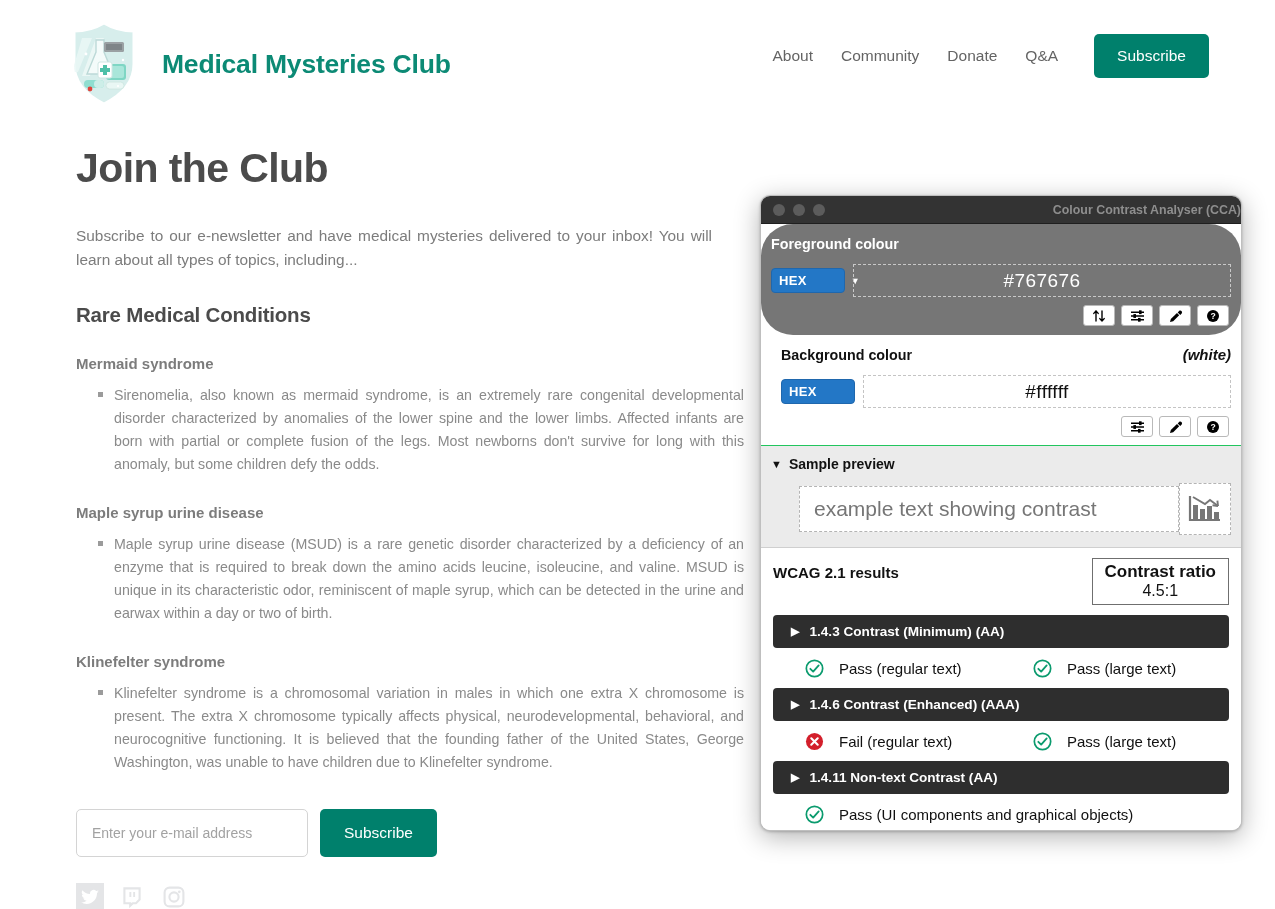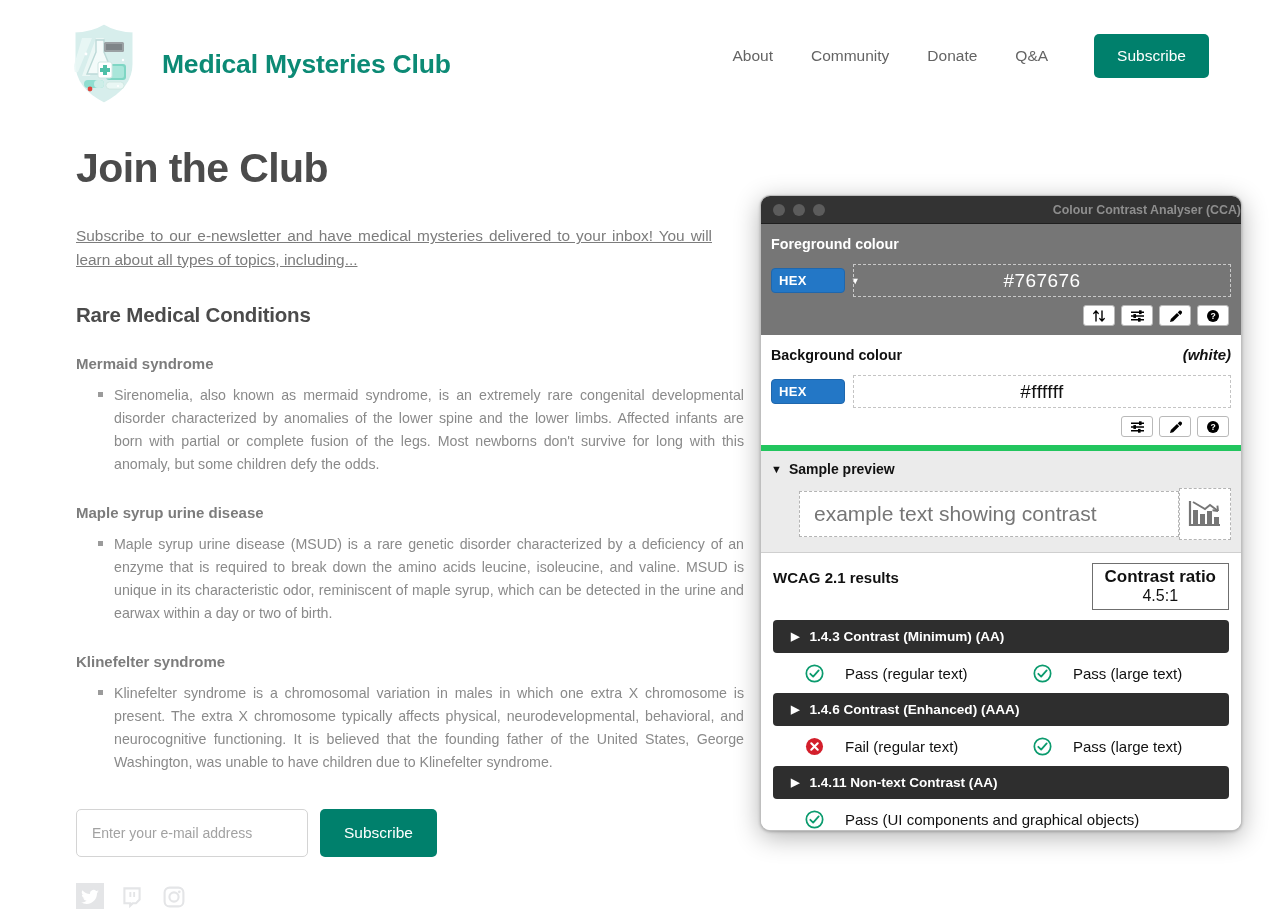--- a/index.html
+++ b/index.html
@@ -14,42 +14,42 @@
   
   .site-header {
     position: absolute; left: 6px; top: 0; width: 1275px; height: 123px;
   }
   .brand { position: absolute; left: 62px; top: 20px; display: flex; align-items: center; gap: 22px; }
   .logo-shield { width: 72px; height: 88px; flex: 0 0 auto; }
   .brand-title {
     font-size: 26.5px; font-weight: bold; color: #0c8a75;
     letter-spacing: -0.2px;
   }
-  .nav { position: absolute; right: 72px; top: 34px; display: flex; align-items: center; gap: 10px; }
+  .nav { position: absolute; right: 72px; top: 34px; display: flex; align-items: center; gap: 0; }
   .nav-link {
     font-size: 15.5px; color: #646464; text-decoration: none;
     padding: 0 14px; white-space: nowrap;
   }
   .nav-subscribe {
     margin-left: 22px;
     background: #00806c; color: #ffffff; font-size: 15.5px;
     border: none; border-radius: 5px;
     padding: 13px 23px; cursor: pointer;
     font-family: "Liberation Sans", sans-serif;
   }
 
   
   .content { position: absolute; left: 76px; top: 146px; width: 650px; }
   h1.page-title {
     font-size: 41px; font-weight: bold; color: #4b4b4b;
     letter-spacing: -0.6px; line-height: 1.1;
   }
   .intro {
     margin-top: 33px; font-size: 15.4px; color: #7c7c7c; line-height: 1.52;
-    width: 636px; text-align: justify; text-align-last: left; text-decoration: underline;
+    width: 636px; text-align: justify; text-align-last: left;
   }
   h2.section-title {
     margin-top: 32px; font-size: 20.5px; font-weight: bold; color: #4b4b4b;
     letter-spacing: -0.2px;
   }
   h3.cond-title {
     margin-top: 28px; font-size: 15px; font-weight: bold; color: #7c7c7c;
   }
   ul.cond-list { margin: 12px 0 0 22px; }
   ul.cond-list li {
@@ -96,21 +96,21 @@
     border-bottom: 1px solid #1f1f1f;
   }
   .tb-dots { display: flex; gap: 8px; margin-left: 12px; }
   .tb-dot { width: 12px; height: 12px; border-radius: 50%; background: #5c5c5c; }
   .tb-title {
     position: absolute; left: 0; right: 0; text-align: right;
     font-size: 12.4px; font-weight: bold; color: #8e8e8e;
     pointer-events: none;
   }
 
-  .fg-section { background: #767676; padding: 12px 10px 9px 10px; }
+  .fg-section { background: #767676; padding: 12px 10px 9px 10px; border-radius: 32px; }
   .sec-label { font-size: 14.3px; font-weight: bold; }
   .fg-section .sec-label { color: #ffffff; }
 
   .colour-row { display: flex; align-items: center; gap: 8px; margin-top: 12px; }
   .hex-select {
     width: 74px; height: 25px; background: #2377c6; color: #fff;
     border: 1px solid #1f67ad; border-radius: 4px;
     font-size: 13px; font-weight: bold;
     display: flex; align-items: center; justify-content: space-between;
     padding: 0 7px; cursor: pointer; letter-spacing: 0.3px; gap: 44px;
@@ -123,21 +123,21 @@
   .fg-section .hex-value { color: #ffffff; border: 1px dashed #c9c9c9; }
   .bg-section .hex-value { color: #111111; border: 1px dashed #c4c4c4; }
 
   .icon-row { display: flex; justify-content: flex-end; gap: 6px; margin-top: 8px; padding-right: 2px; }
   .ibtn {
     width: 32px; height: 21px; background: #fff; border: 1px solid #b9b9b9;
     border-radius: 3px; display: flex; align-items: center; justify-content: center;
     cursor: pointer;
   }
 
-  .bg-section { background: #ffffff; padding: 11px 10px 8px 10px; position: relative; border-bottom: 6px solid #22c55e; }
+  .bg-section { background: #ffffff; padding: 11px 10px 8px 20px; position: relative; border-bottom: 1px solid #22c55e; }
   .bg-section .sec-label { color: #111111; }
   .bg-head { display: flex; align-items: baseline; justify-content: space-between; }
   .bg-white-note { font-size: 15px; font-style: italic; font-weight: bold; color: #111; }
 
   .preview-section { background: #ebebeb; padding: 10px 10px 12px 10px; border-bottom: 1px solid #cfcfcf; }
   .preview-head { font-size: 14px; font-weight: bold; color: #111; display: flex; align-items: center; gap: 7px; }
   .tri-down { font-size: 11px; }
   .preview-row { display: flex; align-items: center; gap: 0; margin-top: 11px; padding-left: 28px; }
   .sample-text {
     flex: 1; border: 1px dashed #b4b4b4; background: #ffffff;
@@ -160,21 +160,21 @@
   .ratio-value { font-size: 16px; color: #111; line-height: 1.15; }
 
   .criterion-bar {
     background: #2e2e2e; color: #ffffff; border-radius: 4px;
     font-size: 13.6px; font-weight: bold;
     padding: 9px 12px 9px 18px; margin-top: 10px;
     display: flex; align-items: center; gap: 10px; cursor: pointer;
   }
   .tri-right { font-size: 11px; }
   .result-row { display: flex; margin-top: 11px; padding-left: 32px; }
-  .result-item { display: flex; align-items: center; gap: 21px; font-size: 15px; color: #111; }
+  .result-item { display: flex; align-items: center; gap: 15px; font-size: 15px; color: #111; }
   .result-item.first { width: 228px; }
   .badge { width: 19px; height: 19px; flex: 0 0 auto; }
 </style>
 </head>
 <body>
 
 <div id="root">
 
   <header class="site-header">
     <div class="brand">

